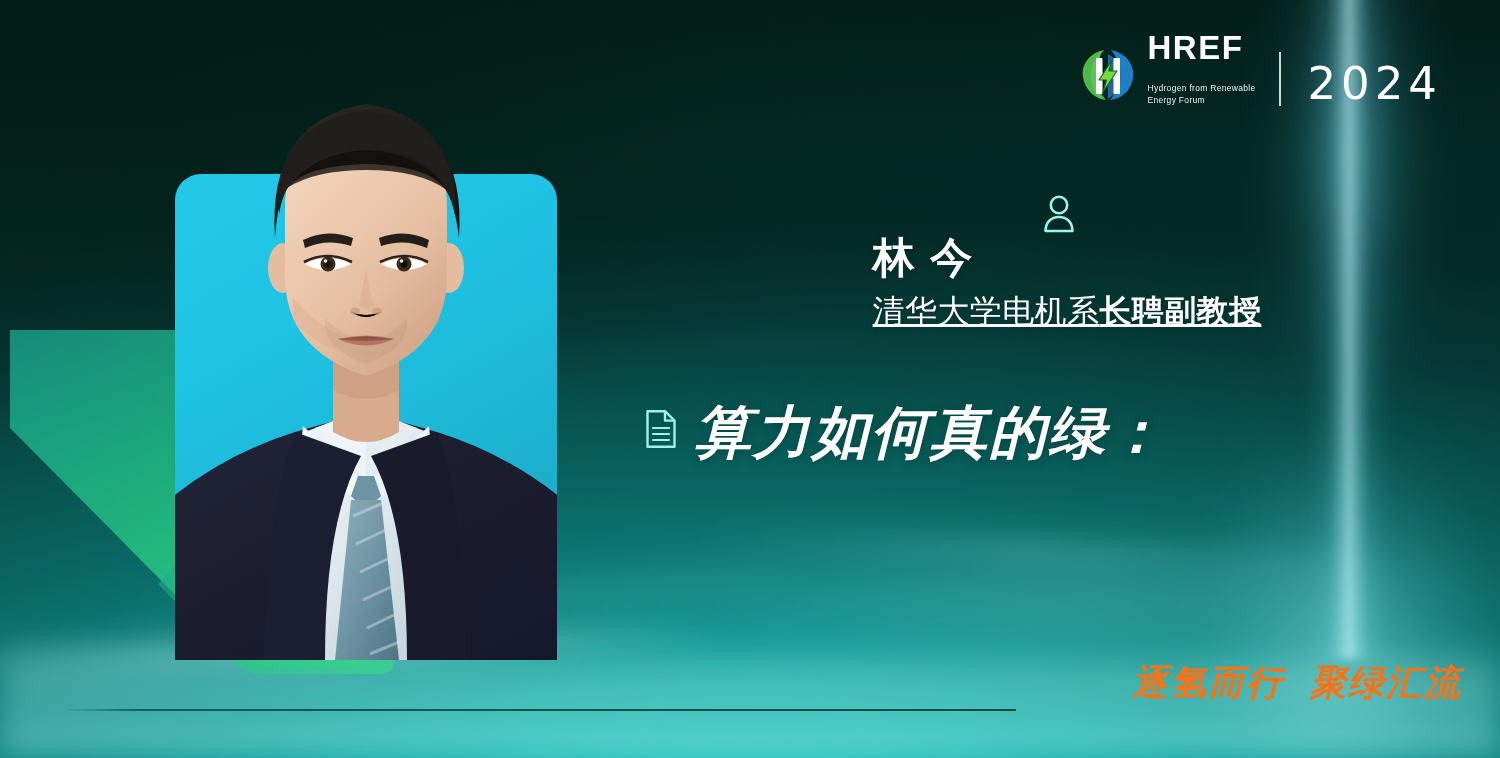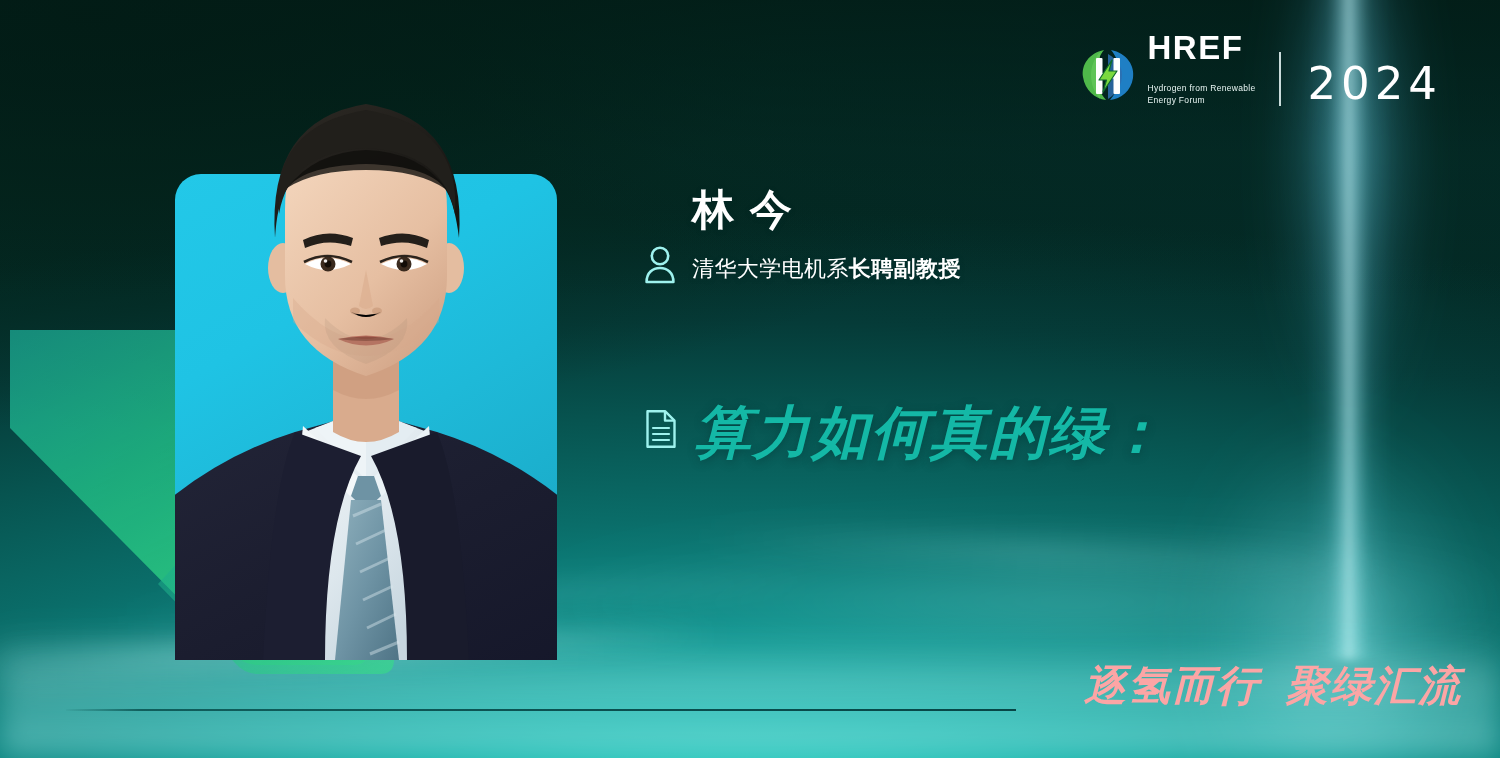--- a/index.html
+++ b/index.html
@@ -205,77 +205,79 @@
   }
 
   
   .speaker {
     position: absolute;
     left: 644px; top: 186px;
     width: 830px;
   }
   .speaker-row {
     display: flex;
-    align-items: flex-end;
+    align-items: center;
+    flex-direction: column;
   }
   .icon-person { width: 32px; height: 40px; flex: none; margin-top: 8px; }
   .speaker-texts { margin-left: 16px; }
   .speaker-name {
     color: #ffffff;
     font-size: 42px;
     font-weight: 700;
     letter-spacing: 2px;
     line-height: 1.12;
     text-shadow: 0 1px 5px rgba(0,40,40,0.45);
   }
   .affil {
     color: #ffffff;
-    font-size: 22px;
+    font-size: 32px;
     line-height: 1.52;
     letter-spacing: 0.4px;
-    margin-top: 19px;
+    margin-top: 6px;
     white-space: nowrap;
     text-shadow: 0 1px 5px rgba(0,40,40,0.40);
+    text-decoration: underline;
   }
   .affil b { font-weight: 700; }
 
   
   .talk {
     position: absolute;
     left: 644px; top: 395px;
     width: 840px;
     display: flex;
     align-items: flex-start;
   }
   .icon-doc { width: 34px; height: 40px; flex: none; margin-top: 14px; }
   .talk-lines { margin-left: 16px; }
   .talk-line {
-    color: #14b8a6;
+    color: #ffffff;
     font-size: 57px;
     font-weight: 700;
     font-style: italic;
     letter-spacing: 2px;
     line-height: 1.32;
     white-space: nowrap;
     text-shadow: 0 2px 10px rgba(0,45,45,0.42);
   }
   .talk-line.indent { padding-left: 18px; }
 
   
   .footer-rule {
     position: absolute;
     left: 66px; top: 709px;
     width: 950px; height: 2px;
     background: linear-gradient(to right, rgba(9,86,84,0.05) 0%, rgba(8,80,78,0.85) 8%, rgba(7,72,72,0.95) 60%, rgba(7,70,70,1) 100%);
   }
   .footer-slogan {
     position: absolute;
     right: 38px; top: 665px;
-    color: #fca5a5;
-    font-size: 42px;
+    color: #f97316;
+    font-size: 36px;
     font-weight: 700;
     font-style: italic;
     letter-spacing: 2px;
     line-height: 1;
     white-space: nowrap;
     margin-left: 25px;
   }
   .footer-slogan .gap { display: inline-block; width: 26px; }
 </style>
 </head>

